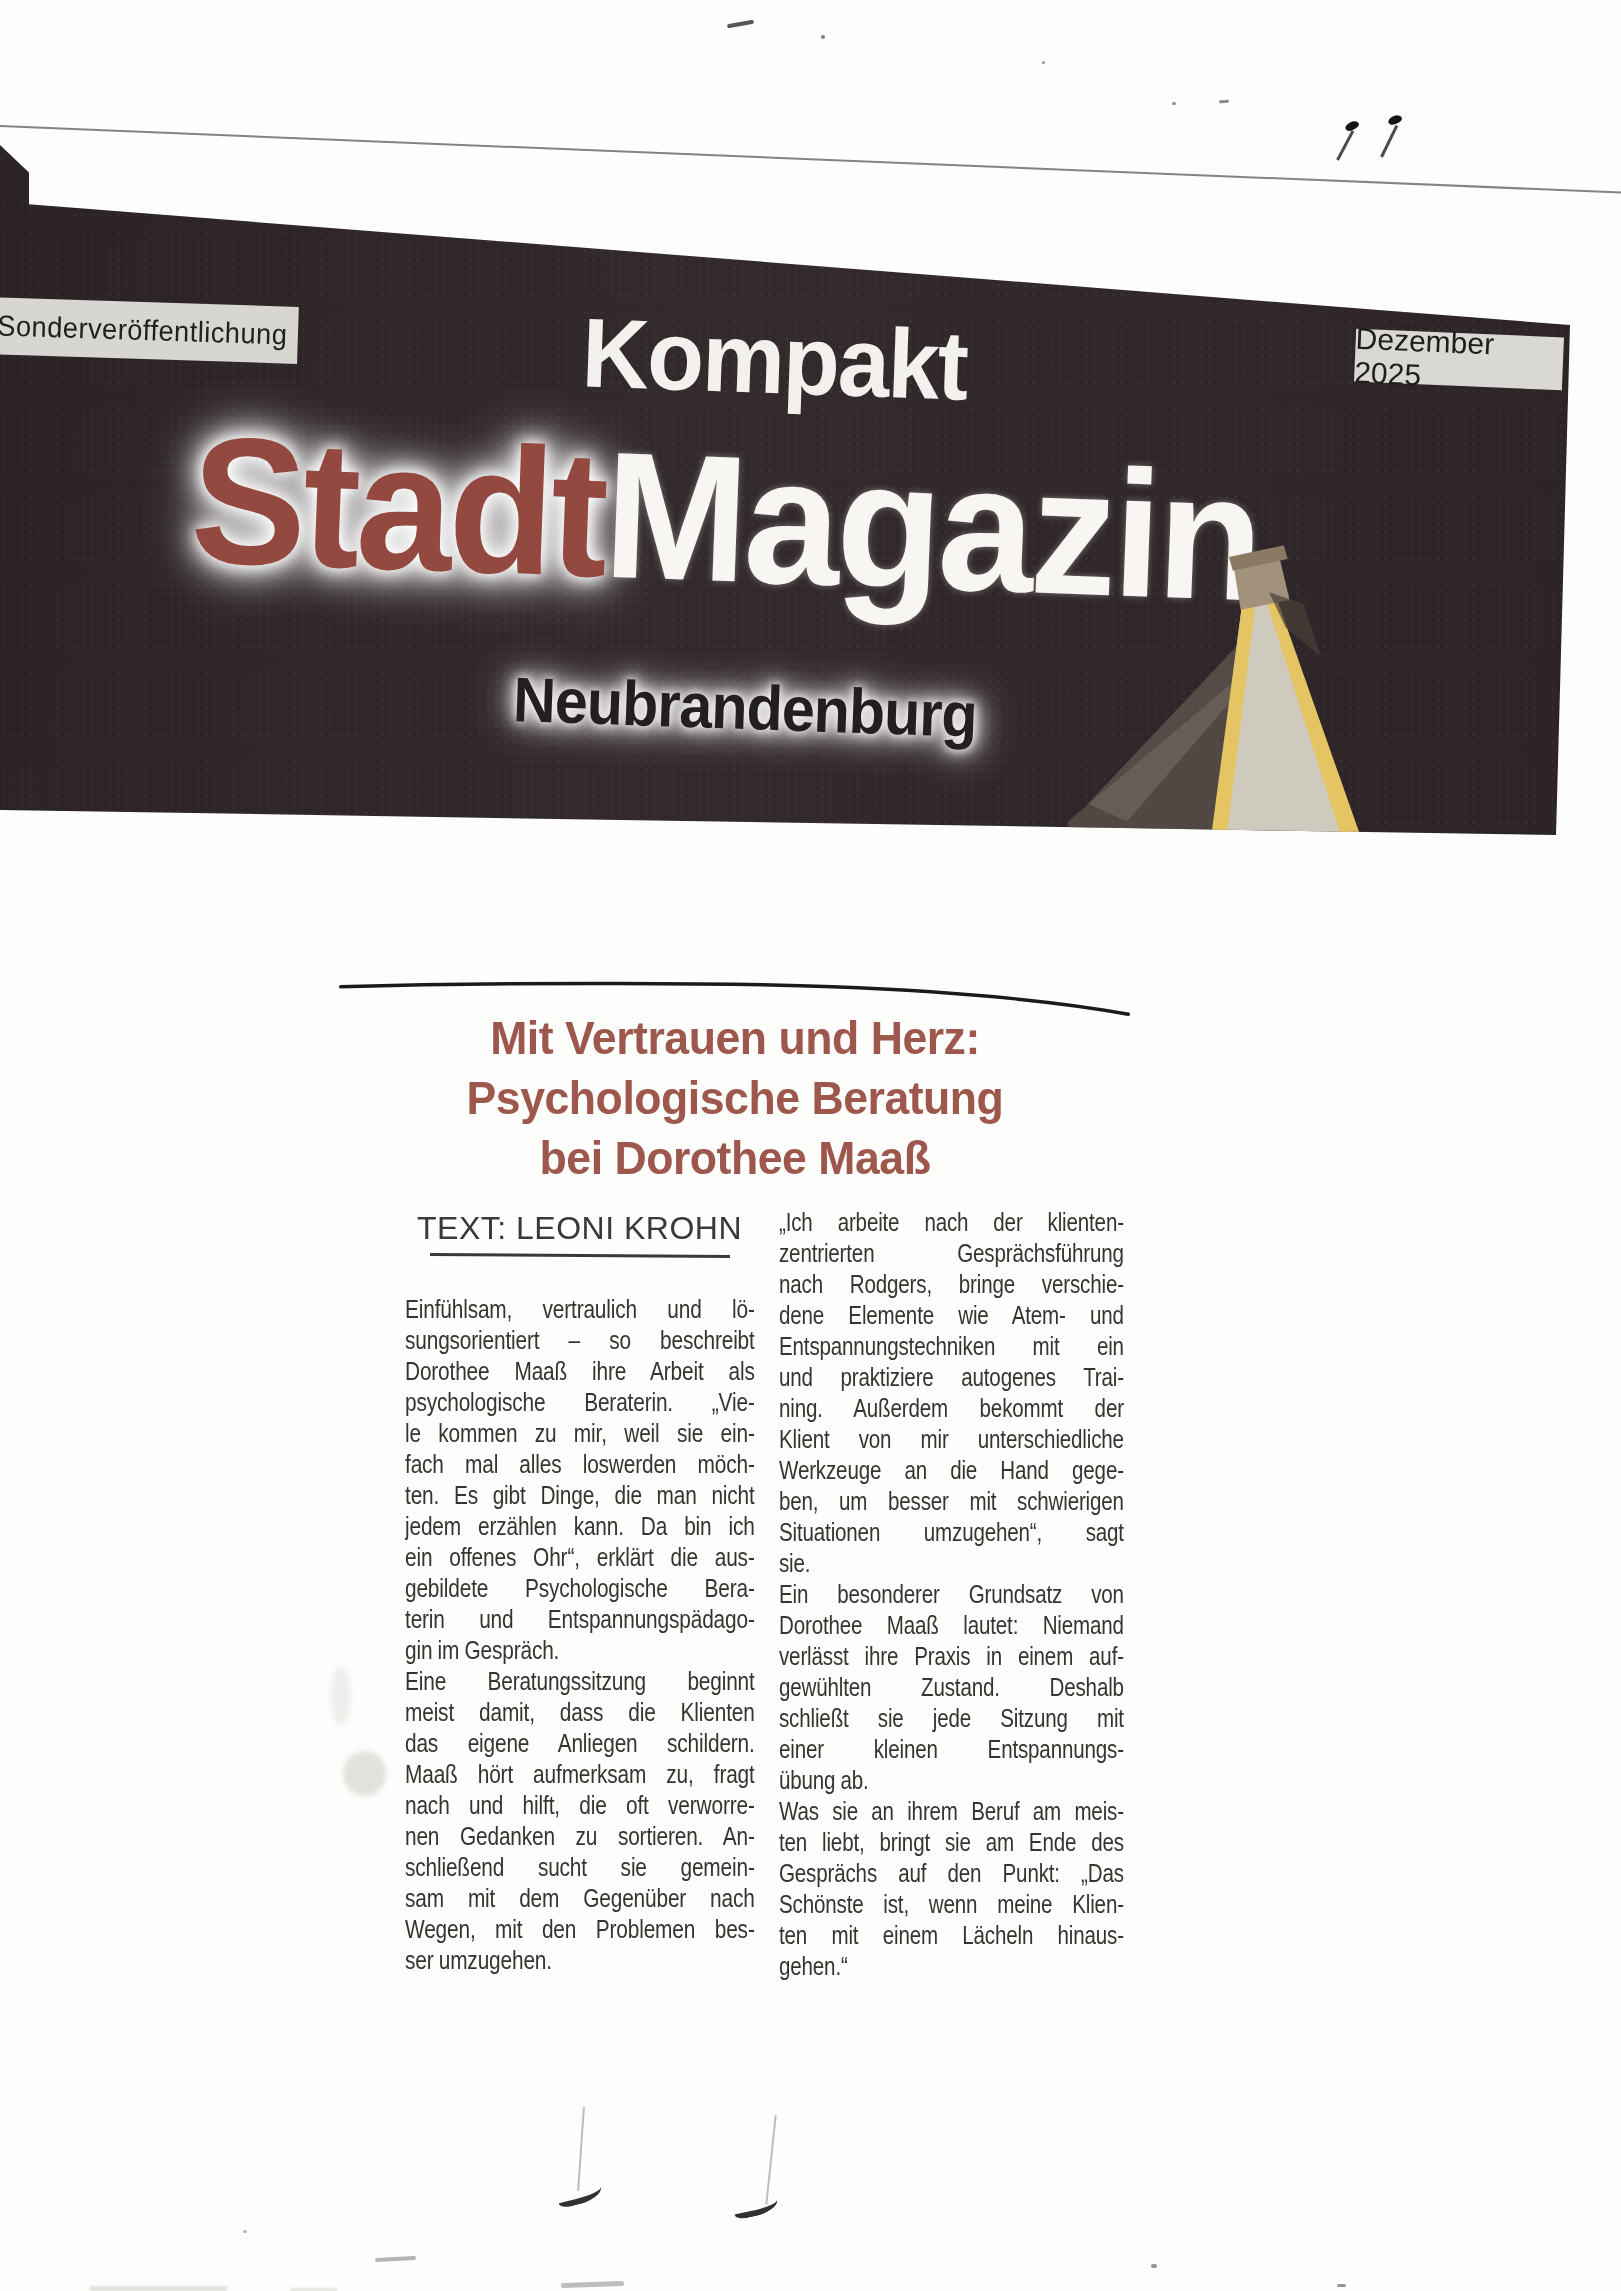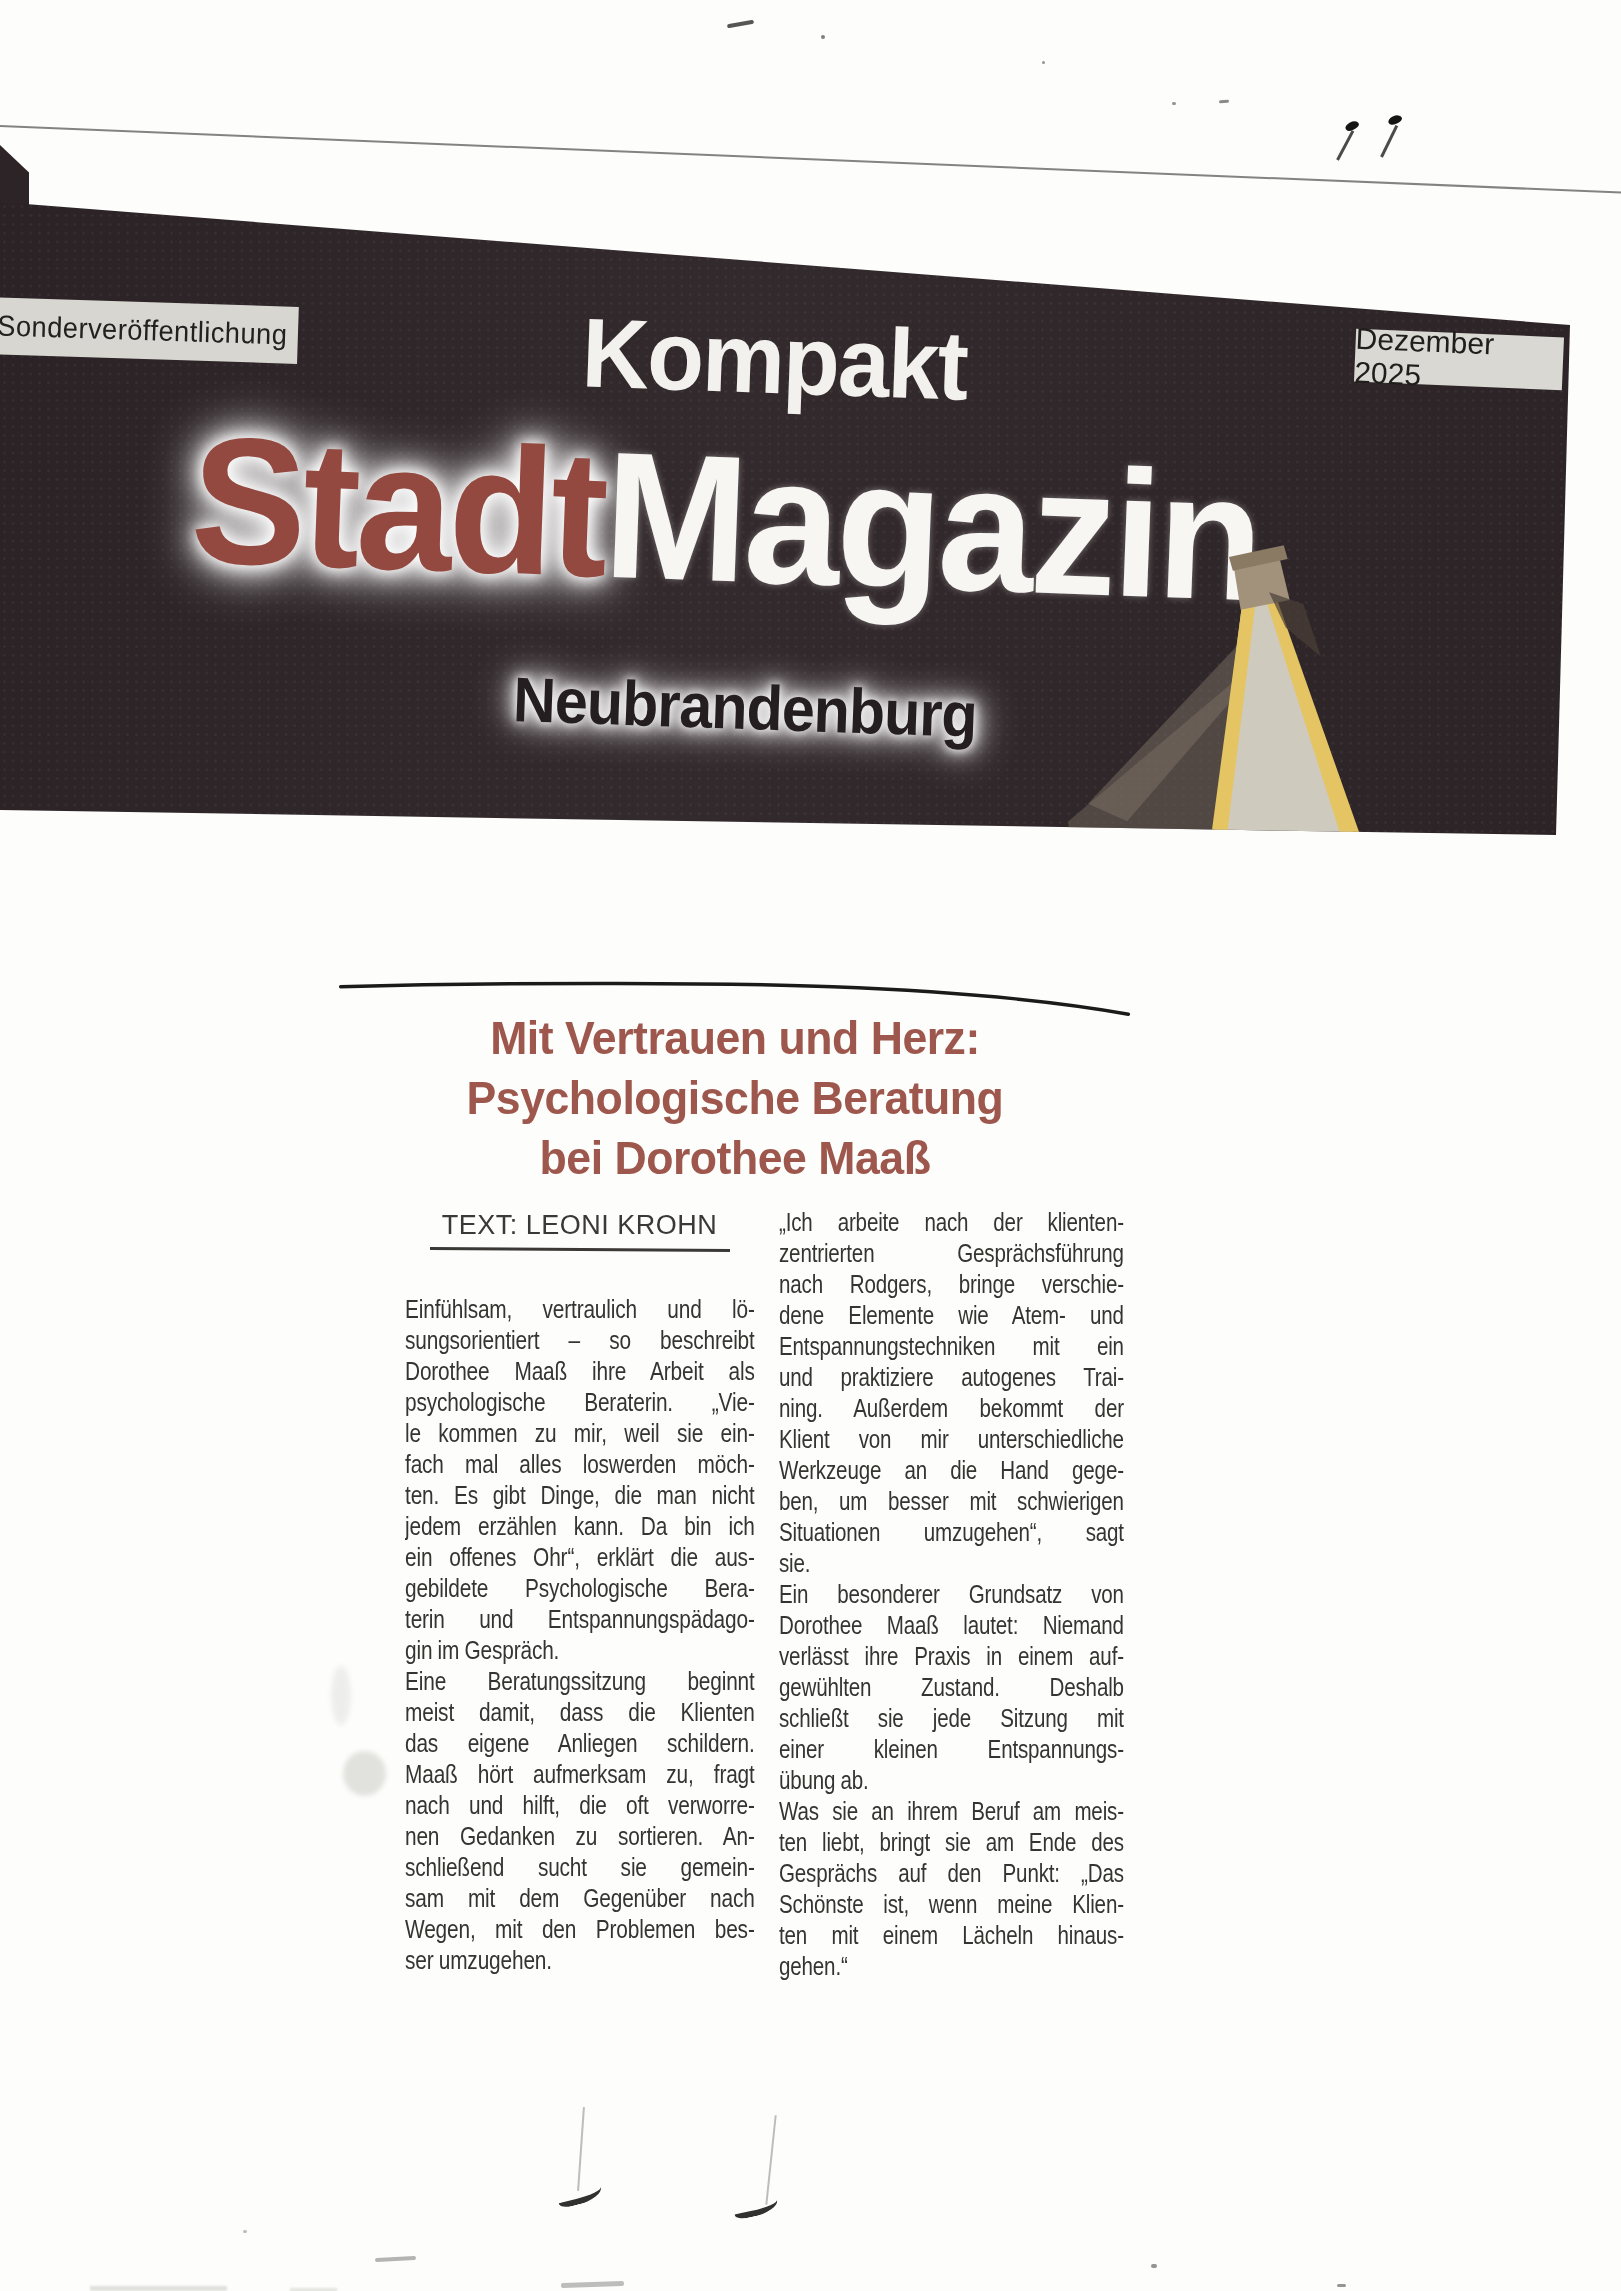--- a/index.html
+++ b/index.html
@@ -68,21 +68,21 @@
   
   .headline-rule{position:absolute;left:323px;top:975px;}
   .headline{
     position:absolute;left:245px;top:1008px;width:980px;
     text-align:center;color:#9e574d;font-weight:bold;
     font-size:46px;line-height:60px;transform:scaleX(.97);transform-origin:center top;
     letter-spacing:-0.5px;
   }
   .byline{
     position:absolute;left:413px;top:1210px;width:333px;text-align:center;
-    color:#3a3937;font-size:27px;letter-spacing:0.5px;
+    color:#3a3937;font-size:32px;letter-spacing:0.5px;
   }
   .byline .rule2{height:2.9px;background:#3a3936;width:300px;margin:6.9px auto 0;transform:rotate(.4deg);}
   .col{
     position:absolute;width:436px;color:#343430;
     font-size:26px;line-height:31px;letter-spacing:-0.2px;word-spacing:-0.5px;
     transform-origin:left top;
   }
   .col-left{left:405px;top:1294px;transform:scaleX(.802);}
   .col-right{left:779px;top:1207px;transform:scaleX(.791);}
   .bl{text-align:justify;text-align-last:justify;max-height:31px;overflow:hidden;}

